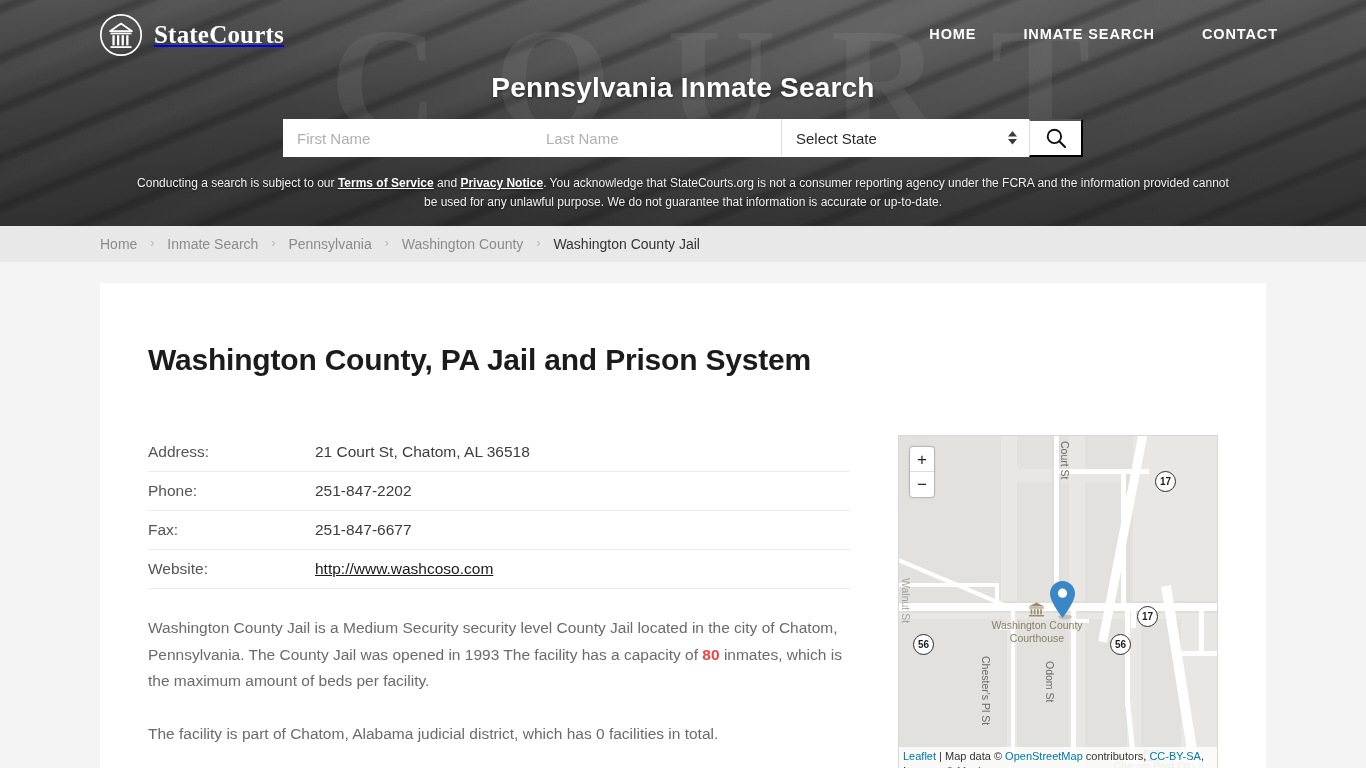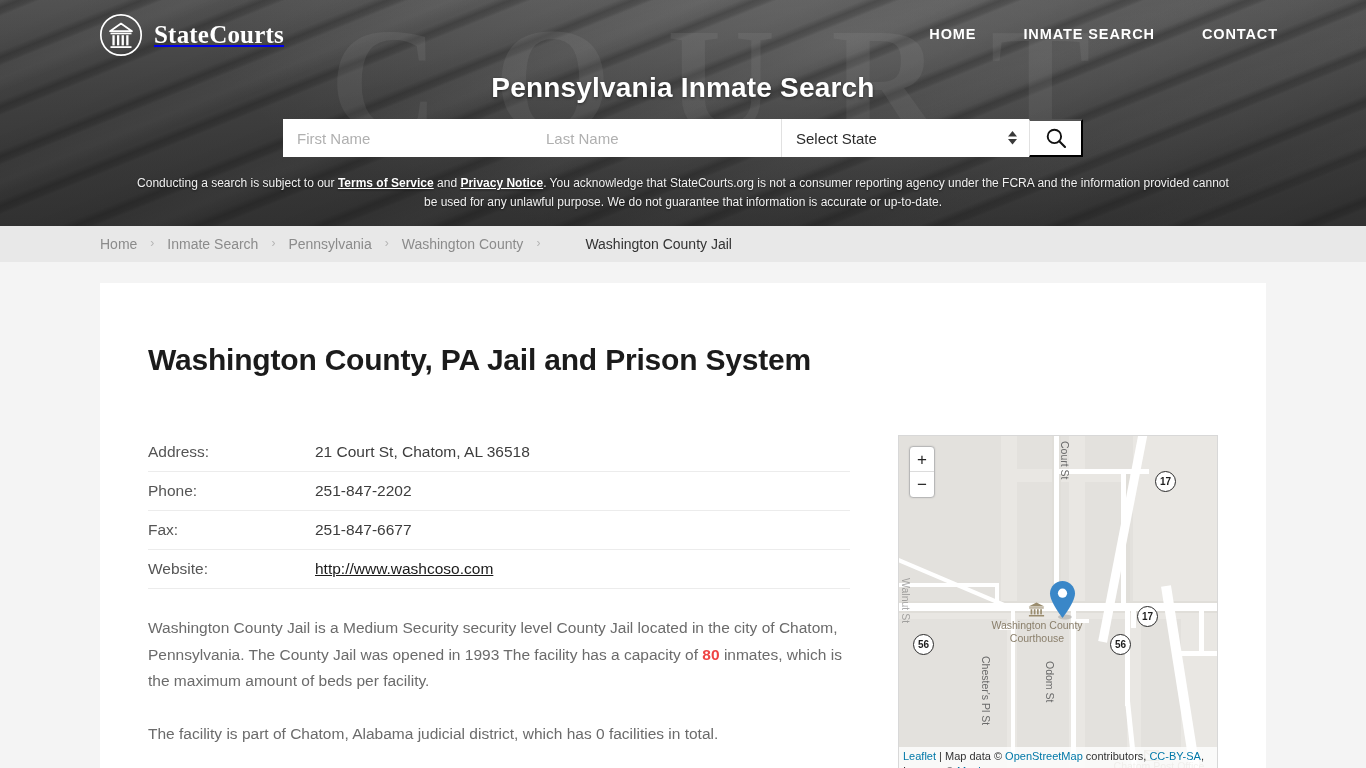--- a/index.html
+++ b/index.html
@@ -125,21 +125,21 @@
   
   .crumbbar {
     width: 1366px; height: 36px;
     background: #e8e8e8;
     display: flex; align-items: center;
     padding-left: 100px;
   }
   .crumbbar .crumb {
     font-size: 14px; color: #8b8b8b; text-decoration: none;
   }
-  .crumbbar .crumb.active { color: #333; margin-left: 32px; }
+  .crumbbar .crumb.active { color: #333; }
   .crumbbar .sep {
     color: #b5b5b5; font-size: 12px;
     margin: 0 13px; transform: translateY(-1px);
   }
 
   
   .card {
     position: absolute; left: 100px; top: 283px;
     width: 1166px; min-height: 485px;
     background: #ffffff;

